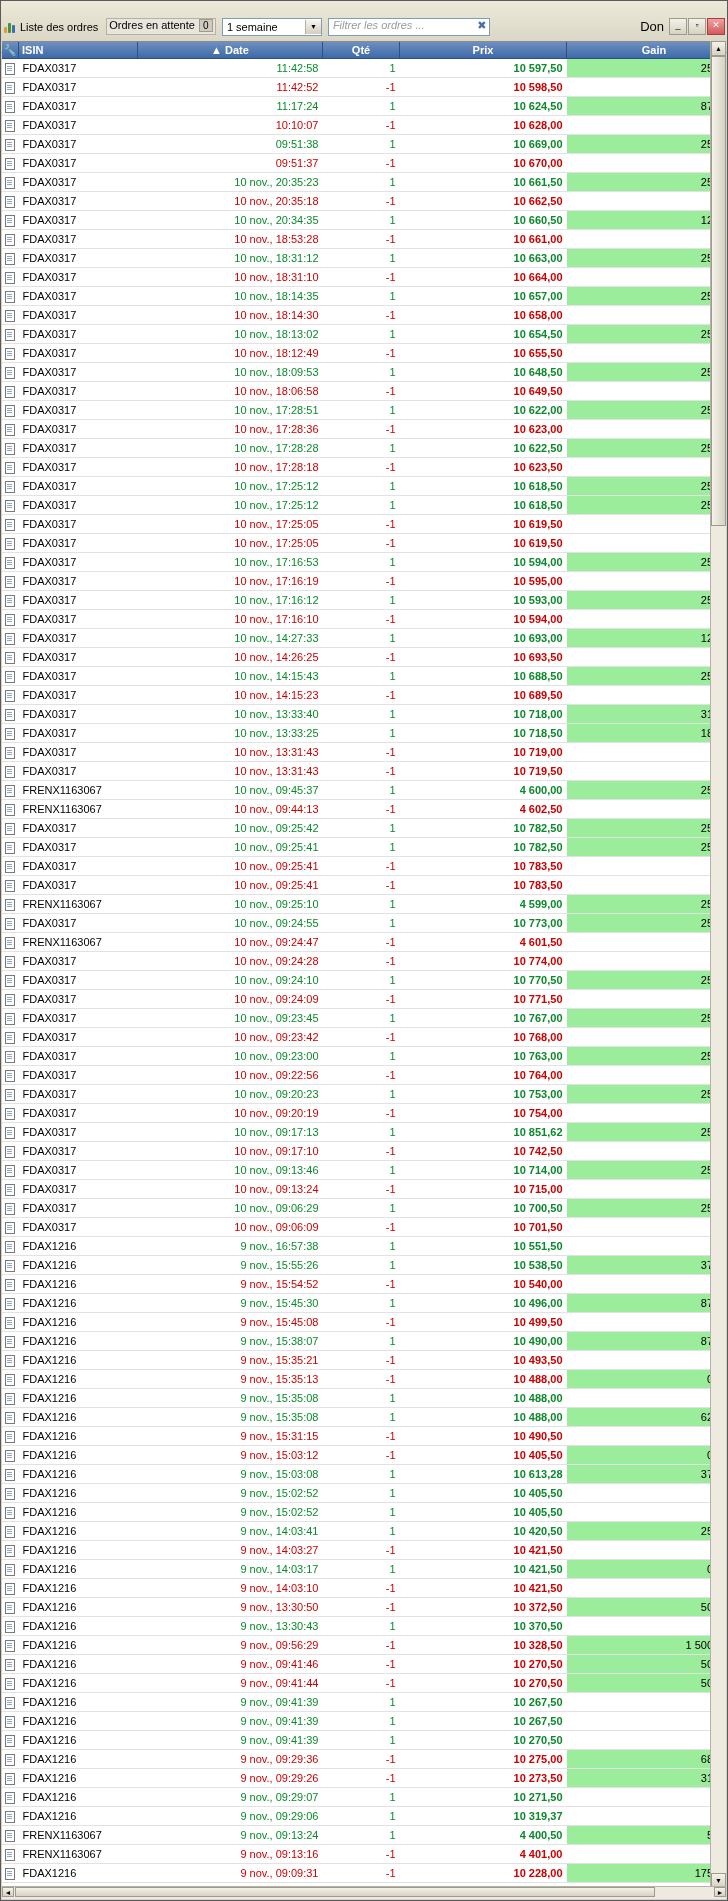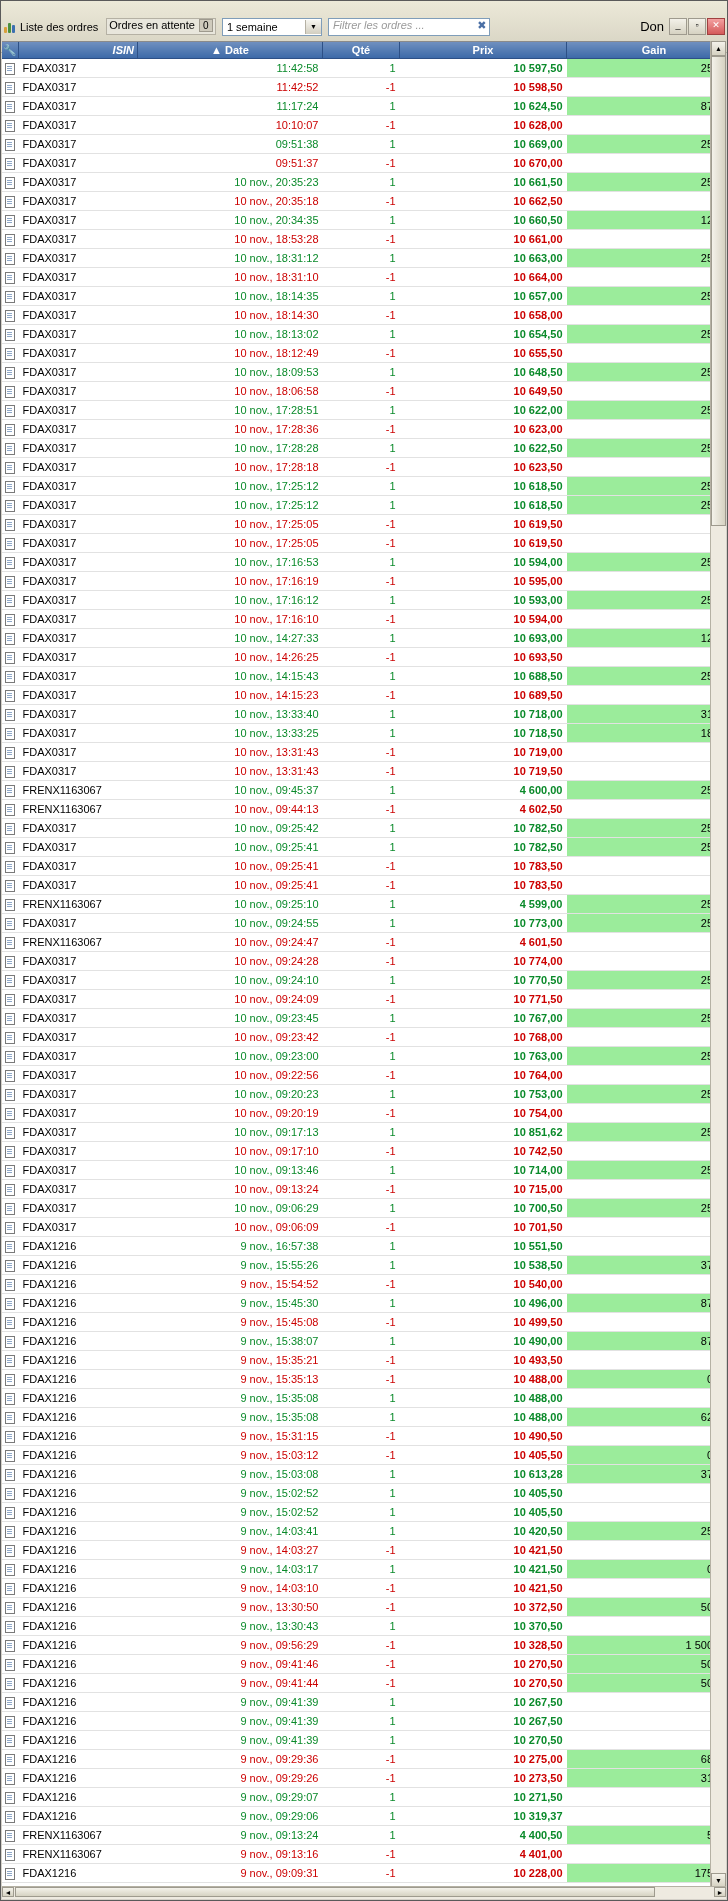--- a/index.html
+++ b/index.html
@@ -155,21 +155,21 @@
     font-weight: bold;
     font-size: 11px;
     height: 16px;
     border-right: 1px solid #2d5086;
     border-bottom: 1px solid #2d5086;
     padding: 0 3px;
     text-align: center;
     white-space: nowrap;
     overflow: hidden;
   }
-  table.grid th.lft { text-align: right; font-style: italic; }
+  table.grid th.lft { text-align: left; }
   table.grid td {
     height: 18px;
     border-bottom: 1px solid #e2e2e2;
     padding: 0 4px;
     white-space: nowrap;
     overflow: hidden;
     font-size: 11px;
   }
   .c-ico { width: 16px; text-align: center; padding: 0 !important; }
   .doc-icon {

